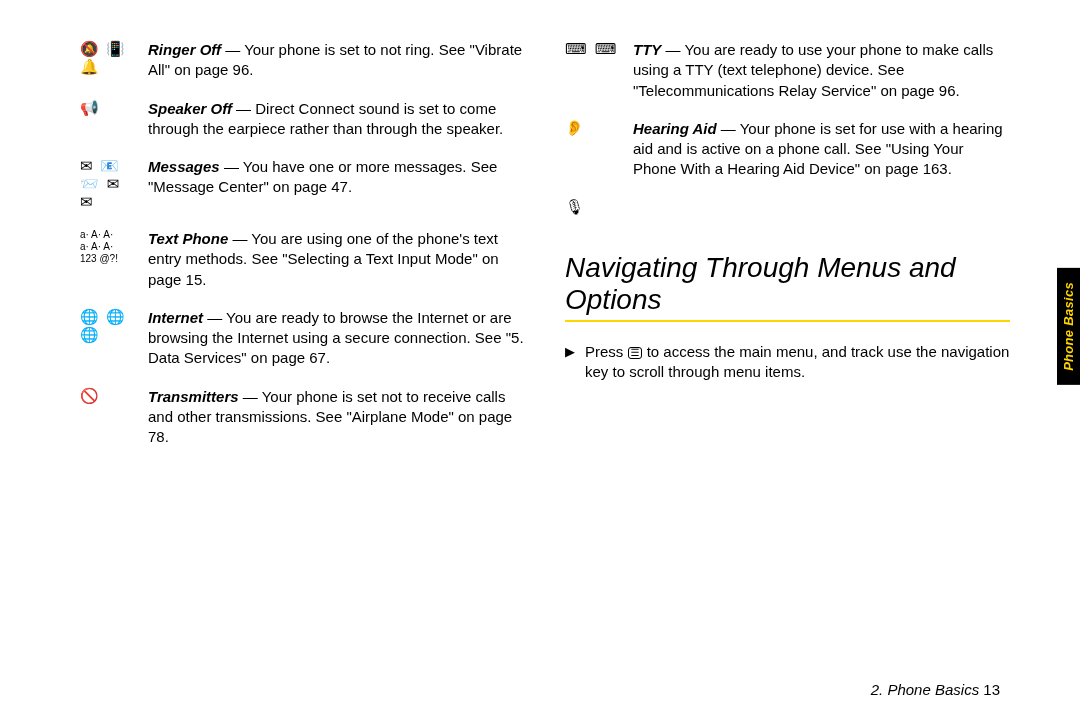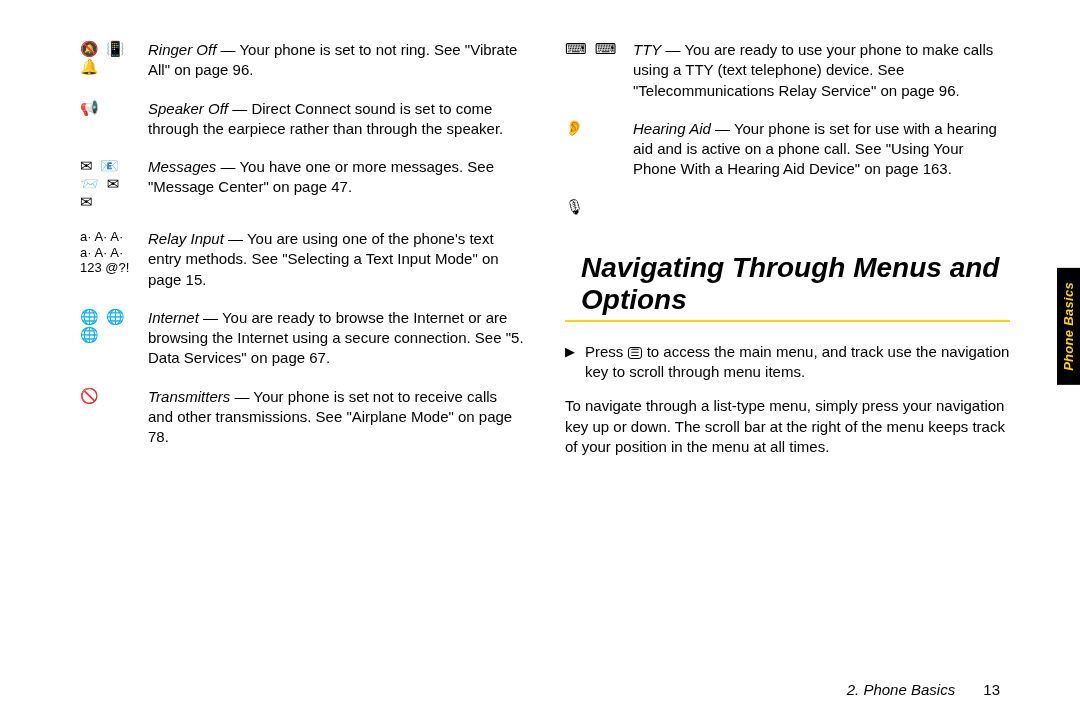--- a/index.html
+++ b/index.html
@@ -35,26 +35,26 @@
     font-size: 15px;
     line-height: 1.2;
     letter-spacing: 2px;
     font-family: "Segoe UI Symbol", "Apple Symbols", sans-serif;
   }
   .icon-col .ico-line {
     display: block;
     white-space: nowrap;
   }
   .txt { flex: 1; }
-  .term { font-weight: normal; font-style: italic; margin-top: 36px; }
+  .term { font-weight: bold; font-style: italic; margin-top: 36px; }
   .heading {
     font-style: italic;
     font-size: 28px;
-    font-weight: bold;
-    margin: 18px 0 4px 16px;
+    font-weight: normal;
+    margin: 18px 0 4px 0;
     line-height: 1.15;
   }
   .rule {
     border: none;
     border-top: 2px solid #ffd400;
     margin-bottom: 20px;
   }
   .bullet-row {
     display: flex;
     gap: 10px;
@@ -67,21 +67,21 @@
     font-size: 15px;
     line-height: 1.35;
   }
   .footer {
     position: absolute;
     bottom: 22px;
     right: 80px;
     font-size: 15px;
     font-style: italic;
   }
-  .footer .pn { font-style: normal; margin-left: 24px; }
+  .footer .pn { font-style: normal; }
   .side-tab {
     position: absolute;
     right: 0;
     top: 268px;
     background: #000;
     color: #ffd400;
     font-style: italic;
     font-weight: bold;
     font-size: 13px;
     writing-mode: vertical-rl;
@@ -130,27 +130,27 @@
         <span class="ico-line">✉ 📧</span>
         <span class="ico-line">📨 ✉</span>
         <span class="ico-line">✉</span>
       </div>
       <div class="txt">
         <span class="term">Messages</span><span> — You have one or more messages. See "Message Center" on page 47.</span>
       </div>
     </div>
 
     <div class="entry">
-      <div class="icon-col" style="font-size:13px; letter-spacing:0;">
+      <div class="icon-col" style="font-size:10px; letter-spacing:0;">
         <span class="ico-line">a· A· A·</span>
         <span class="ico-line">a· A· A·</span>
         <span class="ico-line">123 @?!</span>
       </div>
       <div class="txt">
-        <span class="term">Relay Input</span><span> — You are using one of the phone's text entry methods. See "Selecting a Text Input Mode" on page 15.</span>
+        <span class="term">Text Phone</span><span> — You are using one of the phone's text entry methods. See "Selecting a Text Input Mode" on page 15.</span>
       </div>
     </div>
 
     <div class="entry">
       <div class="icon-col">
         <span class="ico-line">🌐 🌐</span>
         <span class="ico-line">🌐</span>
       </div>
       <div class="txt">
         <span class="term">Internet</span><span> — You are ready to browse the Internet or are browsing the Internet using a secure connection. See "5. Data Services" on page 67.</span>
@@ -195,21 +195,20 @@
     <h2 class="heading">Navigating Through Menus and Options</h2>
     <hr class="rule">
 
     <div class="bullet-row">
       <div class="bullet-mark">▶</div>
       <div>
         <span>Press </span><span class="menu-key">☰</span><span> to access the main menu, and track use the navigation key to scroll through menu items.</span>
       </div>
     </div>
 
-    <p class="para">To navigate through a list-type menu, simply press your navigation key up or down. The scroll bar at the right of the menu keeps track of your position in the menu at all times.</p>
   </div>
 </div>
 
 <div class="side-tab">Phone Basics</div>
 
 <div class="footer">
   <span>2. Phone Basics</span>
   <span class="pn">13</span>
 </div>
 

